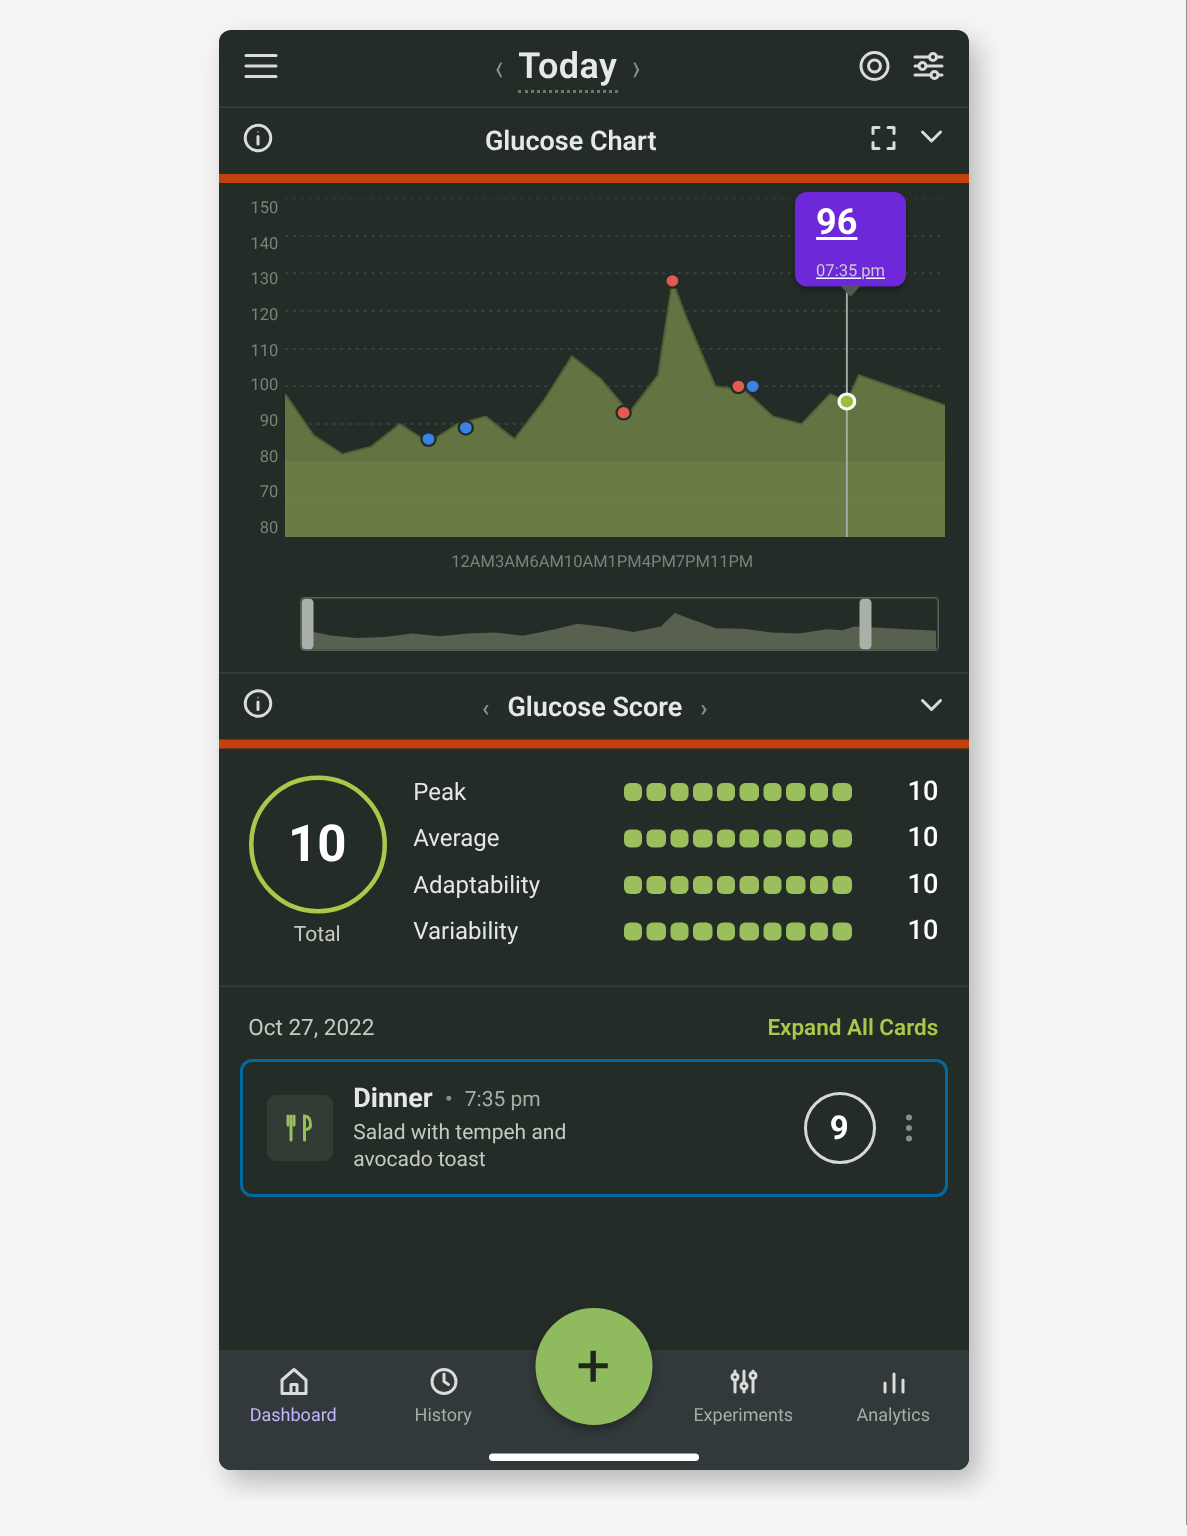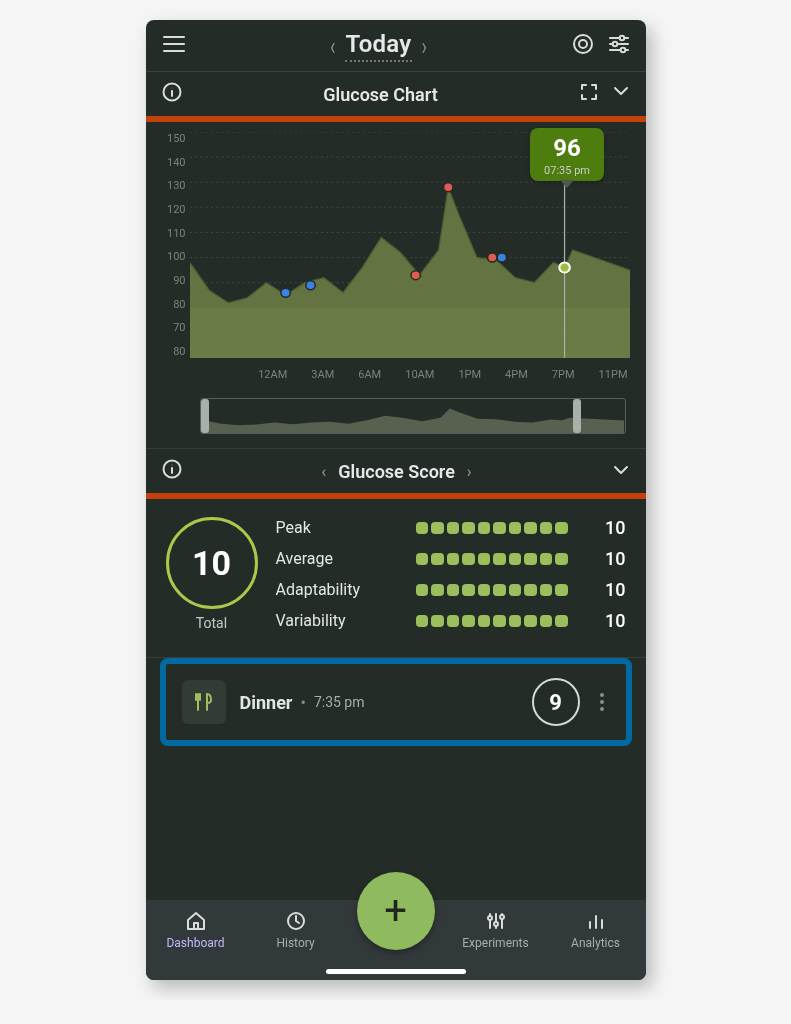--- a/index.html
+++ b/index.html
@@ -48,35 +48,35 @@
   .section-hdr .title { flex:1; text-align:center; font-weight:600; font-size:18px; }
   .section-hdr .title.small-nav { display:flex; justify-content:center; align-items:center; gap:12px;}
   .section-hdr .title .nav-chev { color:#8a8f8a; font-size:16px;}
   .section-hdr .actions { display:flex; gap:14px; color:#8a8f8a; }
 
   
   .chart-wrap { padding: 10px 10px 4px 10px; }
   .chart { position:relative; height:260px; margin-left:34px; margin-right:6px; }
   .ylabels { position:absolute; left:-34px; top:0; bottom:34px; width:30px; display:flex; flex-direction:column; justify-content:space-between; text-align:right; color:#7b827b; font-size:11px; }
   .plot { position:absolute; left:0; right:0; top:0; bottom:34px; }
-  .xlabels { position:absolute; left:0; right:0; bottom:0; height:28px; display:flex; justify-content:flex-end; color:#7b827b; font-size:11px; padding:4px 2px 0 2px;gap:24px;}
+  .xlabels { position:absolute; left:0; right:16px; bottom:0; height:28px; display:flex; justify-content:center; color:#7b827b; font-size:11px; padding:4px 2px 0 2px;}
   .grid line { stroke:#3e4741; stroke-dasharray:2 3; stroke-width:1; }
   .target-band { fill:#b6c97f; opacity:0.35; }
   .area { fill:#6e8046; opacity:0.85;}
   .linepath { fill:none; stroke:#4f5f33; stroke-width:1.2;}
   .dot-red  { fill:#e55a4f; stroke:#242c28; stroke-width:1.5; }
   .dot-blue { fill:#3b82e6; stroke:#242c28; stroke-width:1.5; }
   .dot-now  { fill:#9bbf3b; stroke:#fff; stroke-width:2; }
   .cursor-line { stroke:#a7ada7; stroke-width:1.2; }
   .tooltip {
-    position:absolute; background:#4d7c0f; color:#fff; border-radius:8px;
-    padding:6px 14px 4px 14px; text-align:center; box-shadow:0 2px 4px rgba(0,0,0,.3);
+    position:absolute; background:#6d28d9; color:#fff; border-radius:8px;
+    padding:6px 14px 4px 14px; text-align:left; box-shadow:0 2px 4px rgba(0,0,0,.3);text-decoration:underline;
   }
   .tooltip .val { font-size:24px; font-weight:700; }
-  .tooltip .time { font-size:11px; color:#c9cdc9; margin-top:2px;}
+  .tooltip .time { font-size:11px; color:#c9cdc9; margin-top:12px;}
   .tooltip .tip-arrow { position:absolute; left:50%; bottom:-7px; transform:translateX(-50%); width:0;height:0;
     border-left:7px solid transparent;border-right:7px solid transparent;border-top:8px solid #4f5751;}
 
   .scrubber { margin:6px 10px 10px 44px; height:36px; border:1px solid #576057; border-radius:3px; position:relative; overflow:hidden;}
   .scrubber svg { position:absolute; inset:0; }
   .scrubber .handle { position:absolute; top:0; bottom:0; width:8px; background:#a9b0a9; border-radius:3px;}
   .scrubber .handle.left{ left:0;} .scrubber .handle.right{ right:44px;}
 
   
   .score-body { display:flex; gap:18px; padding:18px 20px 26px 20px; align-items:center; border-bottom:1px solid #353d38;}
@@ -90,21 +90,21 @@
   .pills { flex:1; display:flex; gap:3px;}
   .pill { flex:1; height:12px; background:#9bbf5d; border-radius:4px;}
   .score-row .val { width:30px; text-align:right; font-size:18px; font-weight:500; color:#fff;}
 
   
   .date-row { display:flex; justify-content:space-between; align-items:center; padding:18px 20px 12px 20px; font-size:15px;}
   .date-row .date { color:#c5cac4;}
   .date-row .expand { color:#aac94a; font-weight:600;}
 
   
-  .meal-card { margin:0 14px; border:6px solid #0369a1; border-radius:8px; padding:14px 16px; display:flex; gap:14px; align-items:center; color:#e4e7e3;}
+  .meal-card { margin:0 14px; border:2px solid #0369a1; border-radius:8px; padding:14px 16px; display:flex; gap:14px; align-items:center; color:#e4e7e3;}
   .meal-icon { width:44px; height:44px; background:#333b35; border-radius:6px; display:flex; align-items:center; justify-content:center; color:#9bbf5d;}
   .meal-text { flex:1; }
   .meal-title-line { display:flex; align-items:center; gap:8px;}
   .meal-title { font-weight:700; font-size:18px;}
   .meal-time { color:#a7ada7; font-size:14px;}
   .meal-desc { color:#c5cac4; font-size:14px; margin-top:4px; line-height:1.25; max-width:190px;}
   .meal-score { width:48px; height:48px; border:2px solid #d7d9d6; border-radius:50%; display:flex; align-items:center; justify-content:center; font-size:22px; font-weight:700; color:#fff;}
   .meal-more { color:#8a8f8a; width:16px; text-align:center;}
   .meal-more .d{ width:4px;height:4px;background:#8a8f8a;border-radius:50%;margin:3px auto;}
 
@@ -355,38 +355,43 @@
             <div class="pill"></div>
             <div class="pill"></div>
             <div class="pill"></div>
             <div class="pill"></div>
           </div>
     <div class="val">10</div>
   </div>
       </div>
   </div>
 
+  <div class="date-row">
+    <span class="date">Oct 27, 2022</span>
+    <span class="expand">Expand All Cards</span>
+  </div>
 
   <div class="meal-card">
     <div class="meal-icon">
       <svg width="22" height="22">
           <g stroke="#9bbf5d" stroke-width="2" stroke-linecap="round" fill="none">
             <line x1="5" y1="3" x2="5" y2="19"></line>
             <line x1="3" y1="3" x2="3" y2="9"></line>
             <line x1="7" y1="3" x2="7" y2="9"></line>
             <path d="M14 19V3c3 0 4 3 4 6 0 2-1 3-4 3"></path>
           </g>
         </svg>
     </div>
     <div class="meal-text">
       <div class="meal-title-line">
         <span class="meal-title">Dinner</span>
         <span style="color:#8a8f8a;">•</span>
         <span class="meal-time">7:35 pm</span>
       </div>
+      <div class="meal-desc">Salad with tempeh and avocado toast</div>
     </div>
     <div class="meal-score">
         <span>9</span>
       </div>
     <div class="meal-more">
         <div class="d"></div>
         <div class="d"></div>
         <div class="d"></div>
       </div>
   </div>

